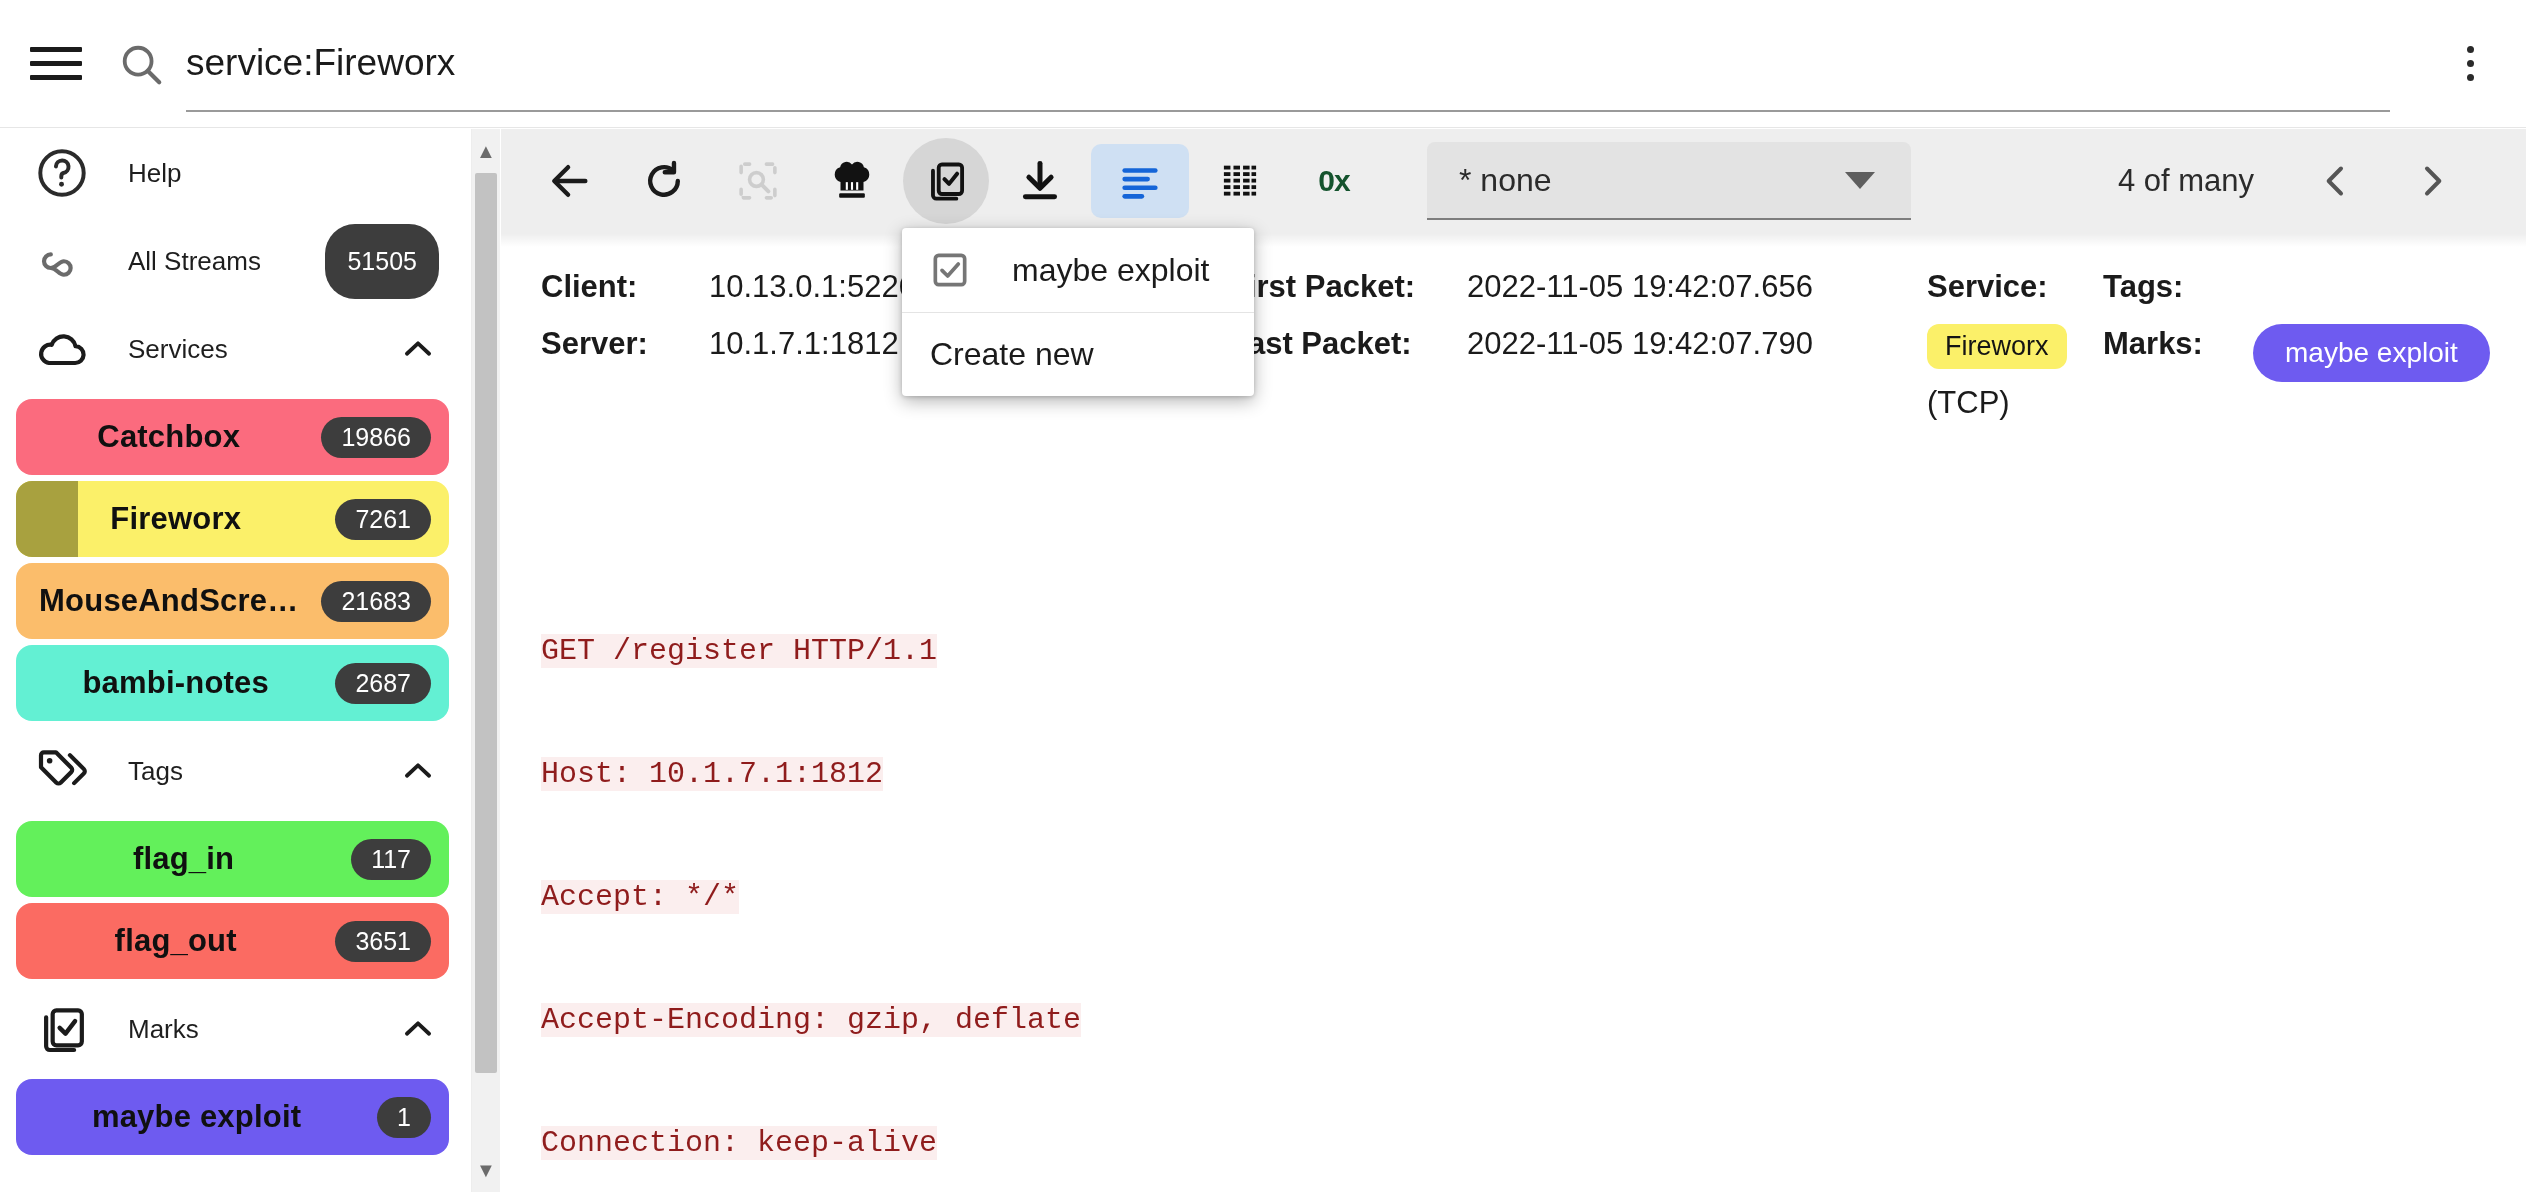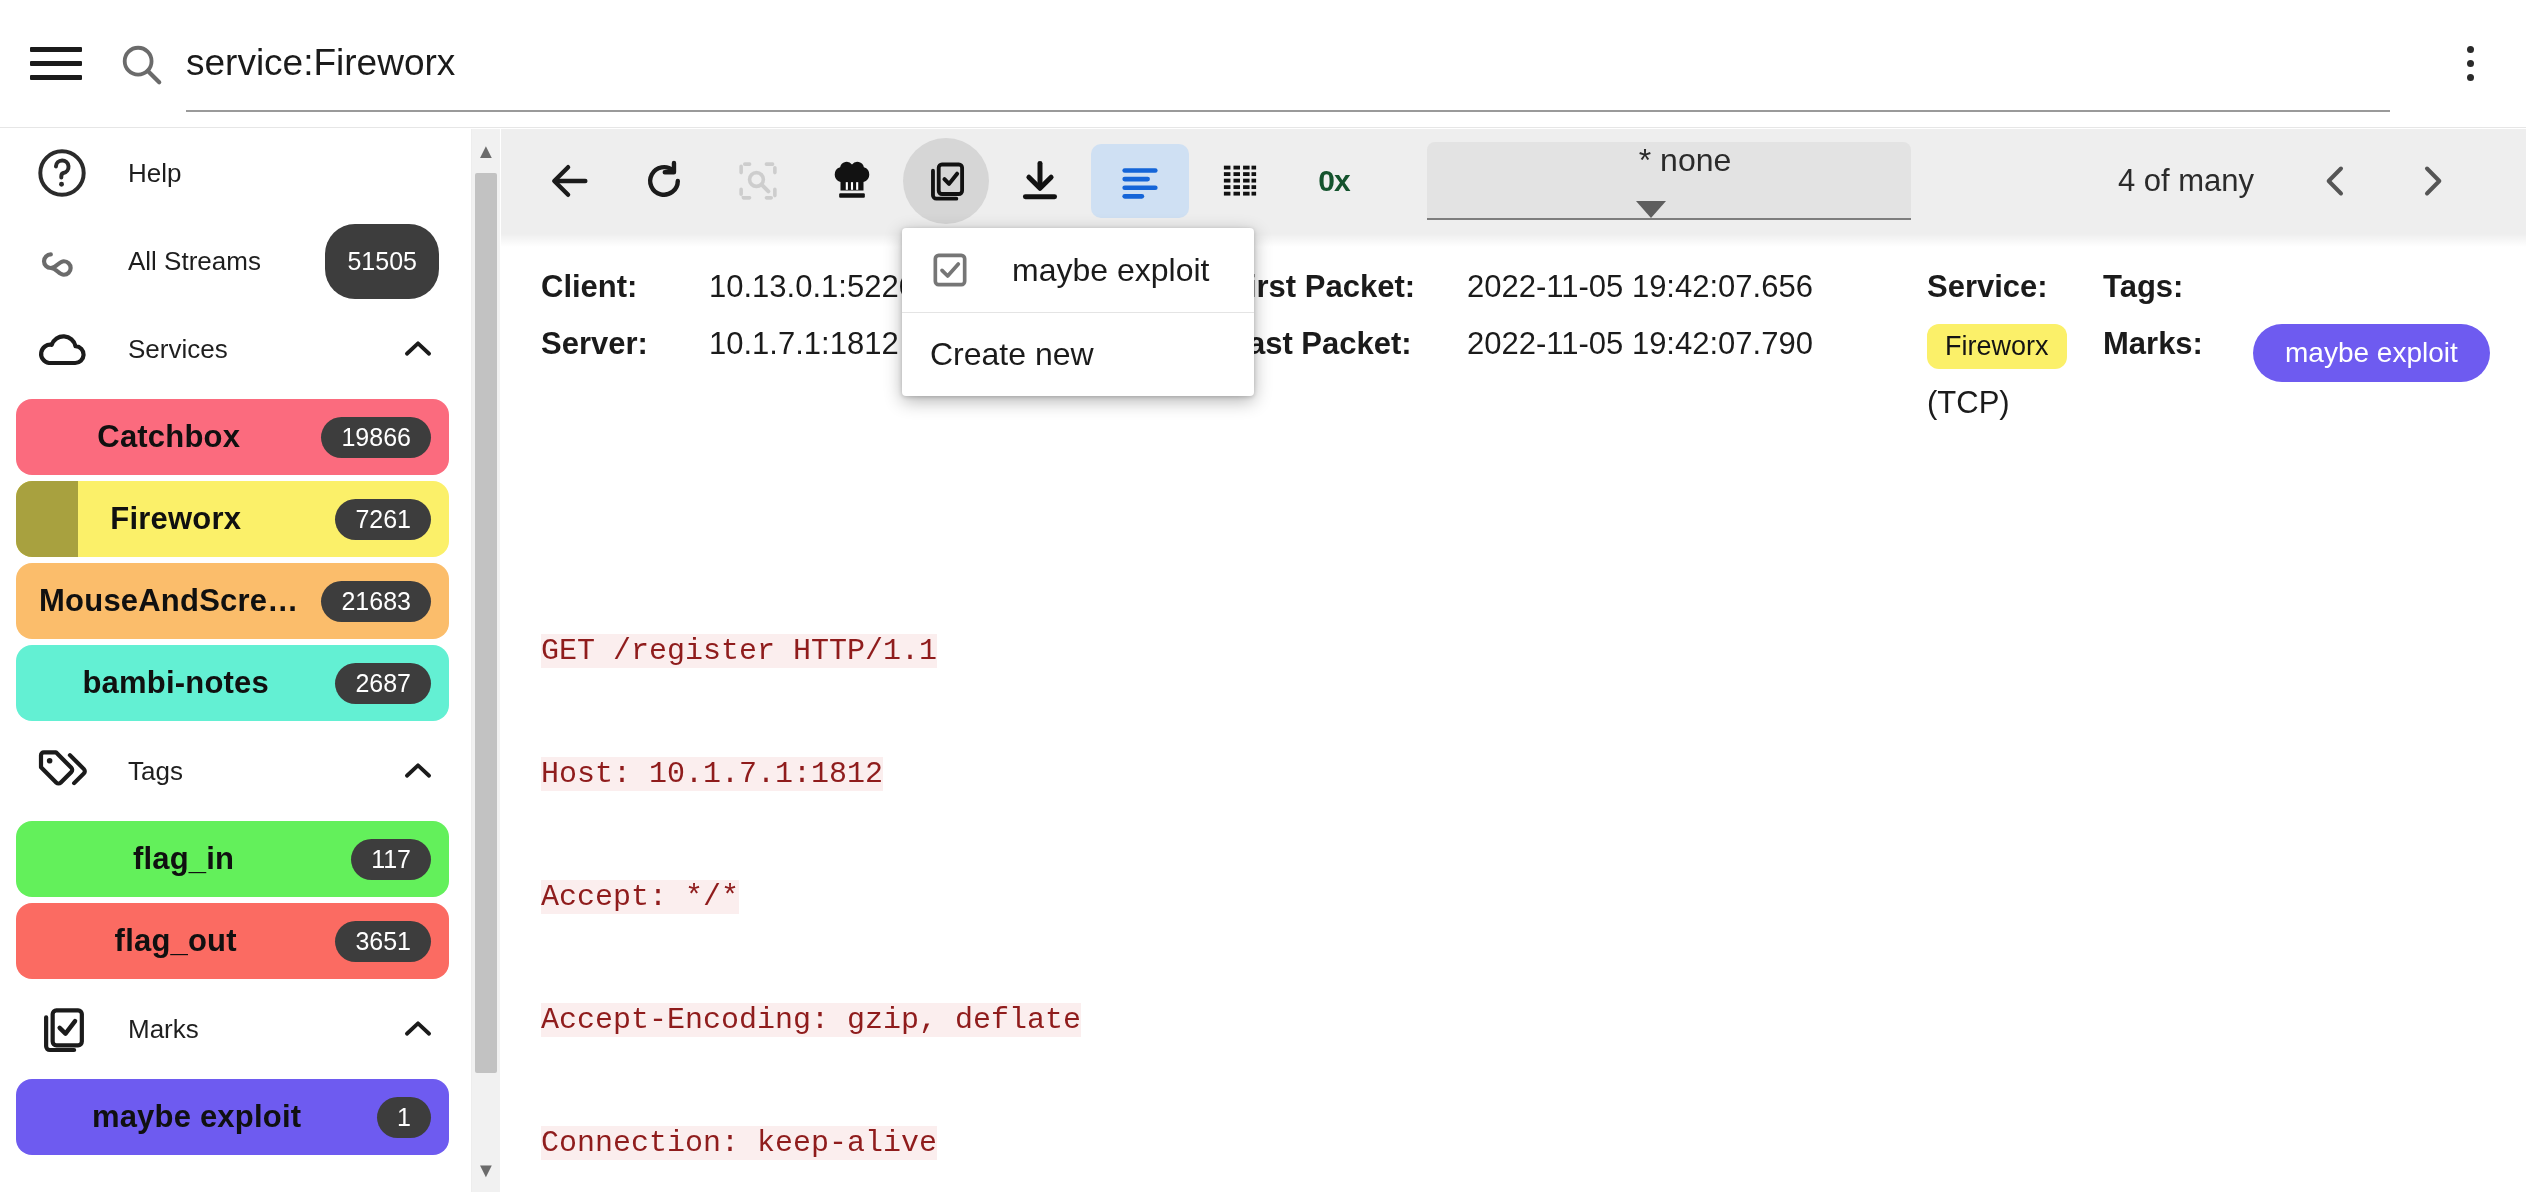--- a/index.html
+++ b/index.html
@@ -119,21 +119,21 @@
   .tb-ico { width: 46px; height: 46px; }
   .tb-hex {
     font-size: 30px; font-weight: bold; color: #14532d;
     font-family: "Liberation Sans", sans-serif; letter-spacing: -1px;
   }
 
   .select-box {
     position: relative; width: 484px; height: 78px; margin-left: 42px;
     background: #e3e3e3; border-radius: 8px 8px 0 0;
     border-bottom: 2px solid #7d7d7d;
-    display: flex; align-items: center; cursor: pointer; flex-direction: column;
+    display: flex; align-items: center; cursor: pointer;
   }
   .select-val { font-size: 32px; color: #2b2b2b; padding-left: 32px; flex: 1; }
   .select-caret {
     width: 0; height: 0; border-left: 15px solid transparent;
     border-right: 15px solid transparent; border-top: 17px solid #5e5e5e;
     margin-right: 36px;
   }
 
   .tb-right { margin-left: auto; display: flex; align-items: center; }
   .page-status { font-size: 31px; color: #2b2b2b; margin-right: 54px; }

